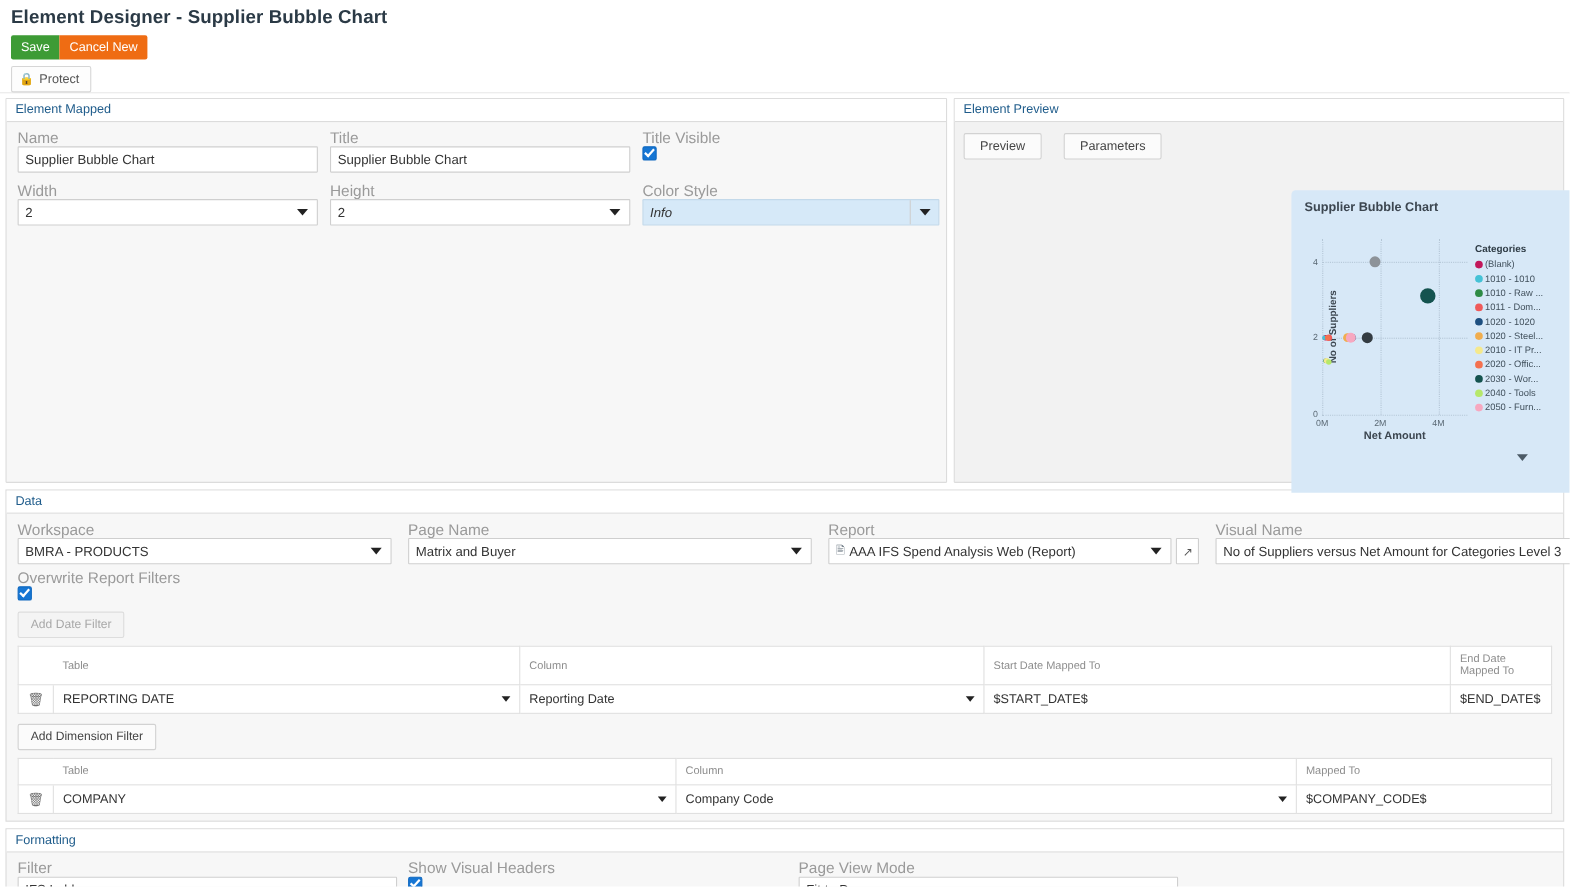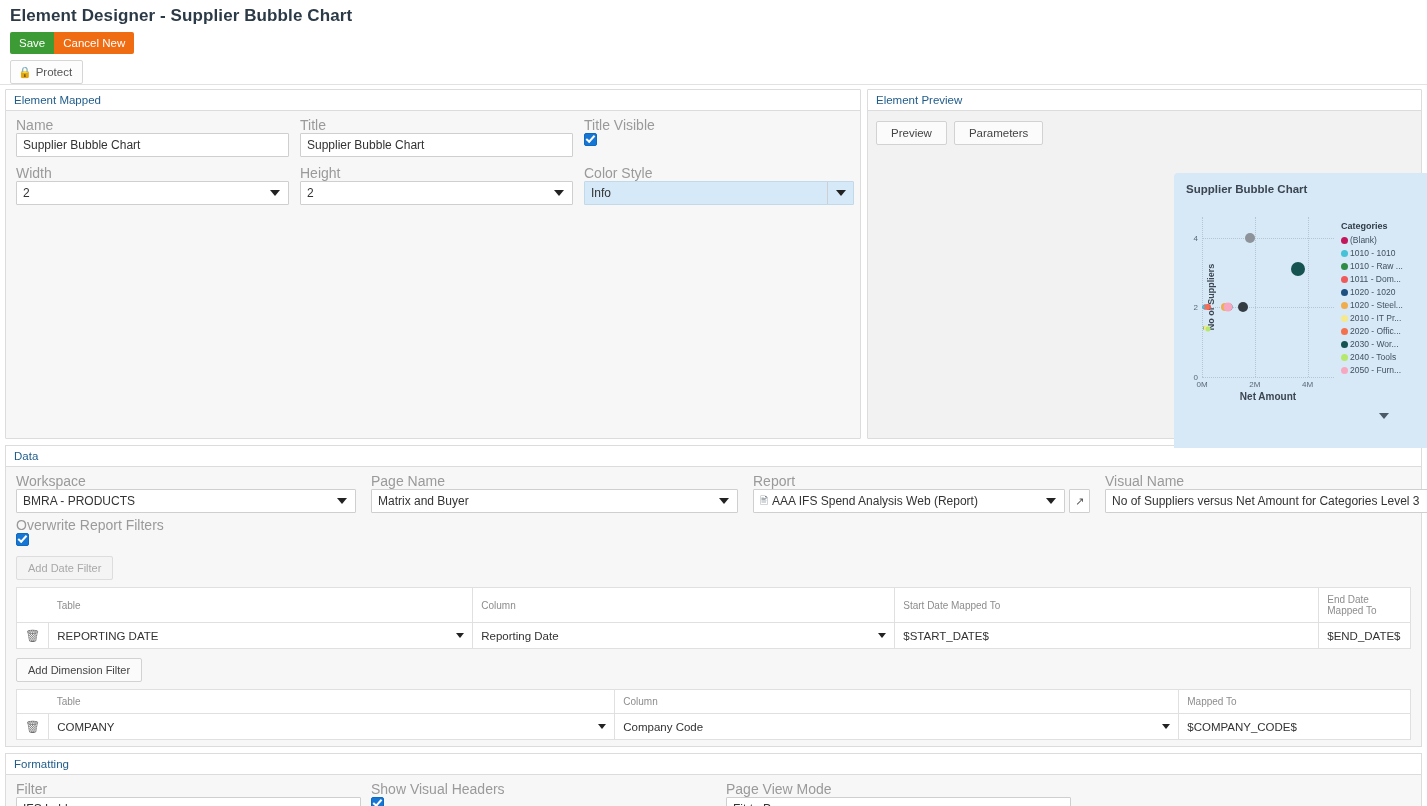--- a/index.html
+++ b/index.html
@@ -100,21 +100,21 @@
     background: #ffffff;
     display: flex;
     align-items: center;
     font-size: 12px;
     color: #333;
     padding-left: 6px;
     border-radius: 1px;
     position: relative;
     cursor: pointer;
   }
-  .select-box.info-style { background: #d6e9f8; border-color: #c3d9ea; }
+  .select-box.info-style { background: #d6e9f8; border-color: #c3d9ea; font-style: italic; }
   .select-val { flex: 1; overflow: hidden; white-space: nowrap; text-overflow: ellipsis; }
   .caret {
     width: 26px; height: 100%;
     display: flex; align-items: center; justify-content: center;
     flex-shrink: 0;
   }
   .caret.boxed { border-left: 1px solid #cfcfcf; }
   .caret i {
     width: 0; height: 0;
     border-left: 5px solid transparent;
@@ -141,21 +141,21 @@
   }
 
   .layout-grid {
     display: grid;
     grid-template-columns: 273px 273px 270px;
     column-gap: 11px;
     row-gap: 10px;
   }
 
   
-  .preview-btns { display: flex; gap: 7px; padding: 4px 0 0 0; }
+  .preview-btns { display: flex; gap: 20px; padding: 4px 0 0 0; }
   .pbtn {
     border: 1px solid #d2d2d2;
     background: #fbfbfb;
     font-size: 11.5px;
     color: #444;
     padding: 5px 14px;
     border-radius: 2px;
     cursor: pointer;
     font-family: "Liberation Sans", sans-serif;
   }

